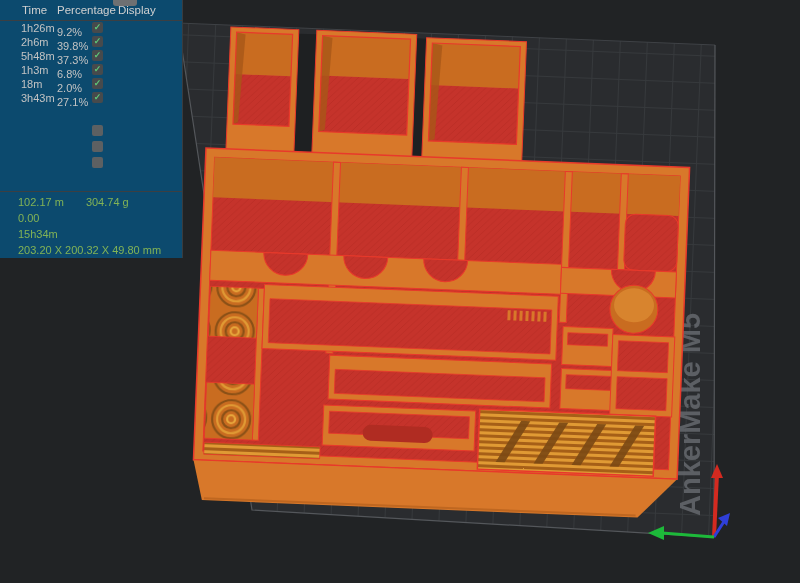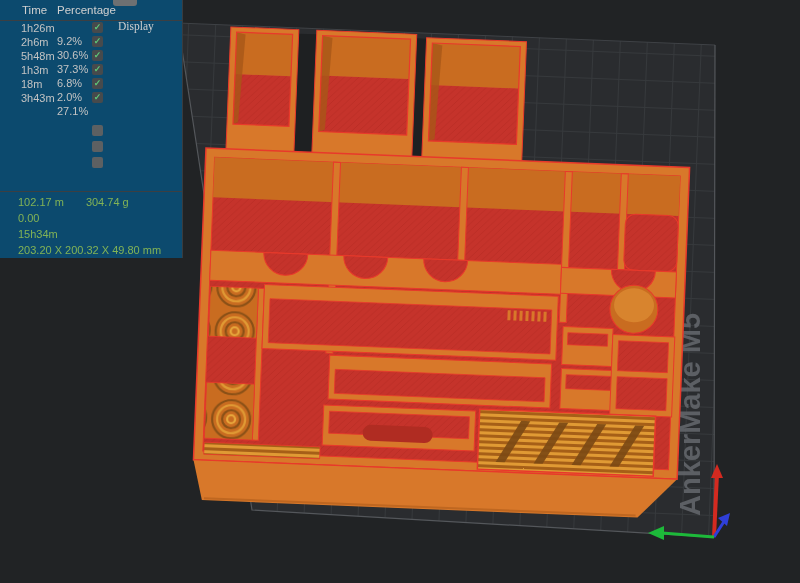--- a/index.html
+++ b/index.html
@@ -6,25 +6,25 @@
     font-family:"Liberation Sans",sans-serif;}
   #stage{position:relative;width:800px;height:583px;background:#212325;}
   #viewport{position:absolute;left:0;top:0;}
   
   #panel{position:absolute;left:0;top:0;width:182px;height:258px;background:#0c4a6e;
     border-right:1px solid #393c3f;z-index:5;}
   #panel .hdr-row{position:absolute;left:0;top:4px;width:100%;height:15px;
     font-size:11.5px;color:#d0d0d0;}
   #panel .hdr-time{position:absolute;left:22px;top:0;}
   #panel .hdr-pct{position:absolute;left:57px;top:0;}
-  #panel .hdr-disp{position:absolute;left:118px;top:16px;font-family:Liberation Serif, serif;}
+  #panel .hdr-disp{position:absolute;left:118px;top:0;}
   #hdr-sep{position:absolute;left:0;top:20px;width:182px;height:1px;background:#3c3f42;}
   .lrow{position:absolute;left:0;width:182px;height:14px;font-size:11px;color:#c3c3c3;text-decoration:underline;}
   .lrow .t{position:absolute;left:21px;top:1px;}
-  .lrow .p{position:absolute;left:57px;top:14px;}
+  .lrow .p{position:absolute;left:57px;top:5px;}
   .cbox{position:absolute;left:92px;top:1px;width:11px;height:11px;border-radius:2px;
     background:#5d6062;font-size:9px;line-height:11px;text-align:center;color:transparent;}
   .cbox.checked{background:#474a4c;color:#5fc878;font-weight:bold;}
   #stats-sep{position:absolute;left:0;top:191px;width:182px;height:1px;background:#3c3f42;}
   .stat{position:absolute;left:18px;font-size:11px;color:#82b356;white-space:nowrap;}
   .stat .gap{display:inline-block;width:22px;}
   #panel-handle{position:absolute;left:113px;top:0;width:24px;height:6px;background:#6e7072;
     border-radius:0 0 3px 3px;z-index:6;}
 </style>
 </head>
@@ -198,21 +198,21 @@
     </div>
     <div id="hdr-sep"></div>
 
     <div class="lrow" style="top:21px">
       <span class="t">1h26m</span>
       <span class="p">9.2%</span>
       <span class="cbox checked">✓</span>
     </div>
     <div class="lrow" style="top:35px">
       <span class="t">2h6m</span>
-      <span class="p">30.6%</span>
+      <span class="p">39.8%</span>
       <span class="cbox checked">✓</span>
     </div>
     <div class="lrow" style="top:49px">
       <span class="t">5h48m</span>
       <span class="p">37.3%</span>
       <span class="cbox checked">✓</span>
     </div>
     <div class="lrow" style="top:63px">
       <span class="t">1h3m</span>
       <span class="p">6.8%</span>

